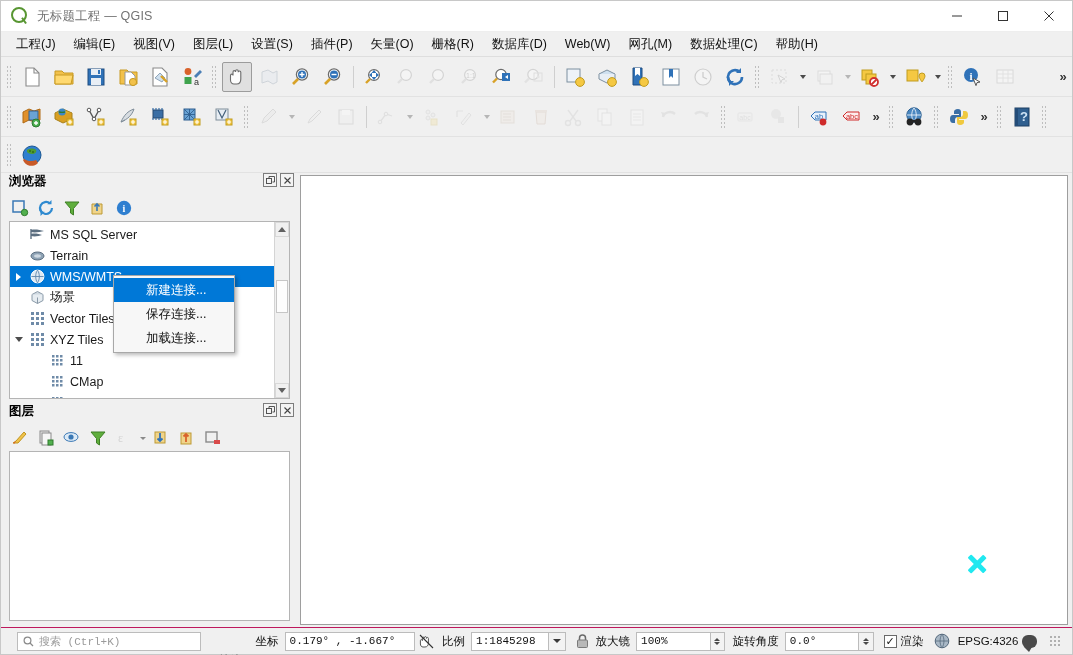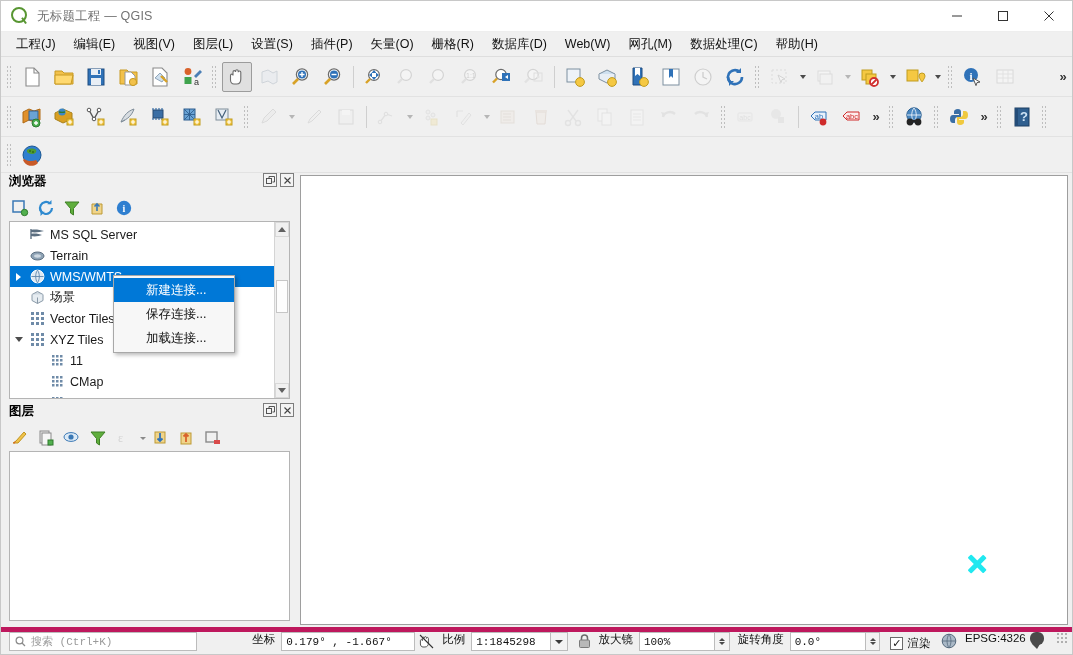--- a/index.html
+++ b/index.html
@@ -258,23 +258,23 @@
     left: 50%; top: 0; width: 4.5px; height: 22px;
     background: #20e8f0; border-radius: 1px;
   }
   .xmark::before { transform: translateX(-50%) rotate(45deg); }
   .xmark::after  { transform: translateX(-50%) rotate(-45deg); }
 
   
   .statusbar {
     height: 27px; min-height: 27px;
     background: #f0f0f0;
-    display: flex; 
-    border-top: 5px solid #be185d;
-    padding: 0 4px;
+    display: flex; align-items: center;
+    border-top: 1px solid #be185d;
+    padding: 0 12px;
     font-size: 11.5px;
   }
   .search-field {
     width: 193px; height: 19px; margin-left: 4px;
     border: 1px solid #bcbcbc; background: #fff;
     display: flex; align-items: center; padding: 0 5px;
     font-family: "Liberation Mono", "DejaVu Sans Mono", monospace;
     font-size: 11px; color: #9a9a9a;
   }
   .st-label { margin: 0 6px 0 10px; color: #111; white-space: nowrap; }

